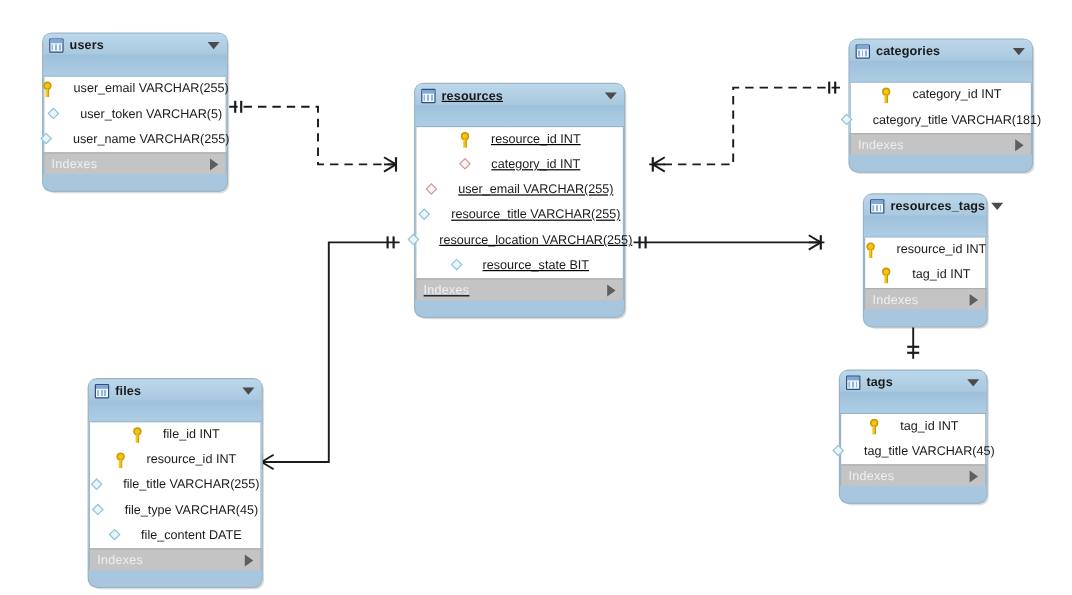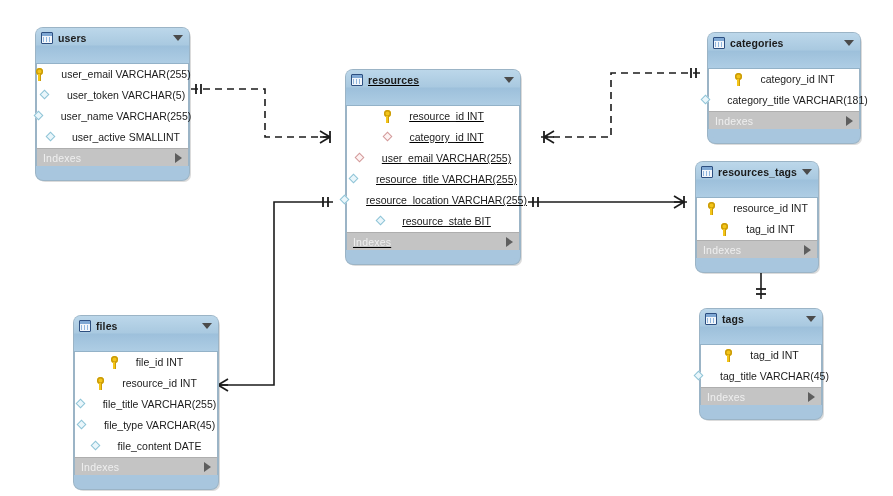--- a/index.html
+++ b/index.html
@@ -144,24 +144,20 @@
               <span class="txt">user_email VARCHAR(255)</span>
             </div>
             <div class="col">
               <span class="gly dia"></span>
               <span class="txt">user_token VARCHAR(5)</span>
             </div>
             <div class="col">
               <span class="gly dia"></span>
               <span class="txt">user_name VARCHAR(255)</span>
             </div>
-            <div class="col">
-              <span class="gly dia"></span>
-              <span class="txt">user_active SMALLINT</span>
-            </div>
           </div>
           <div class="ftr">
             <span class="lbl">Indexes</span>
             <span class="arw"></span>
           </div>
           <div class="strip"></div>
         </div>
       </div>
       <div class="tbl" style="left: 346px; top: 70px; width: 174px; text-decoration: underline;">
         <div class="shadow"></div>
@@ -222,21 +218,21 @@
               <span class="txt">category_title VARCHAR(181)</span>
             </div>
           </div>
           <div class="ftr">
             <span class="lbl">Indexes</span>
             <span class="arw"></span>
           </div>
           <div class="strip"></div>
         </div>
       </div>
-      <div class="tbl" style="left: 696px; top: 162px; width: 122px;">
+      <div class="tbl" style="left: 720px; top: 162px; width: 102px;">
         <div class="shadow"></div>
         <div class="body">
           <div class="hdr">
             <span class="tbl-icon"></span>
             <span class="title">resources_tags</span>
             <span class="caret"></span>
           </div>
           <div class="cols">
             <div class="col">
               <span class="gly key"></span>

